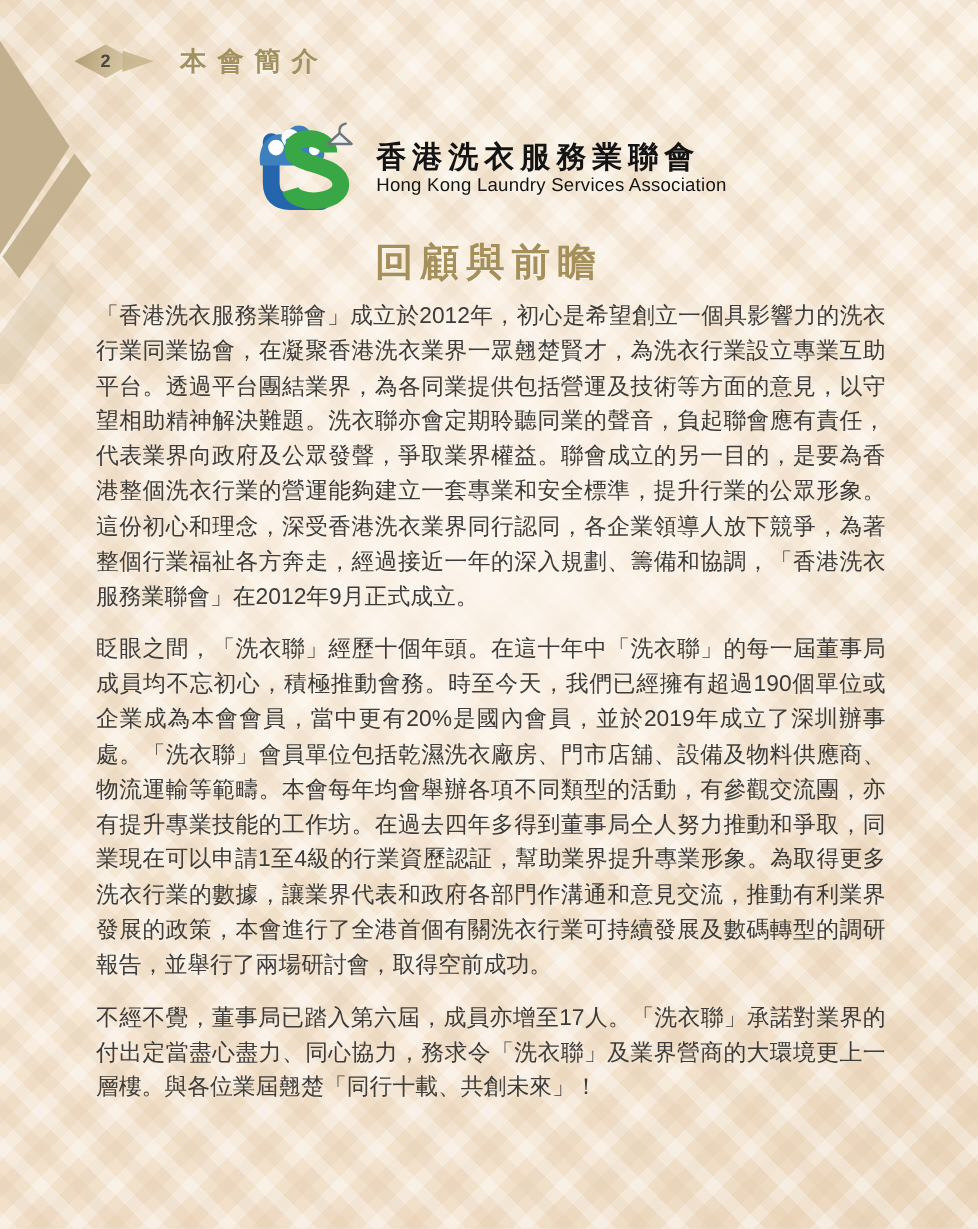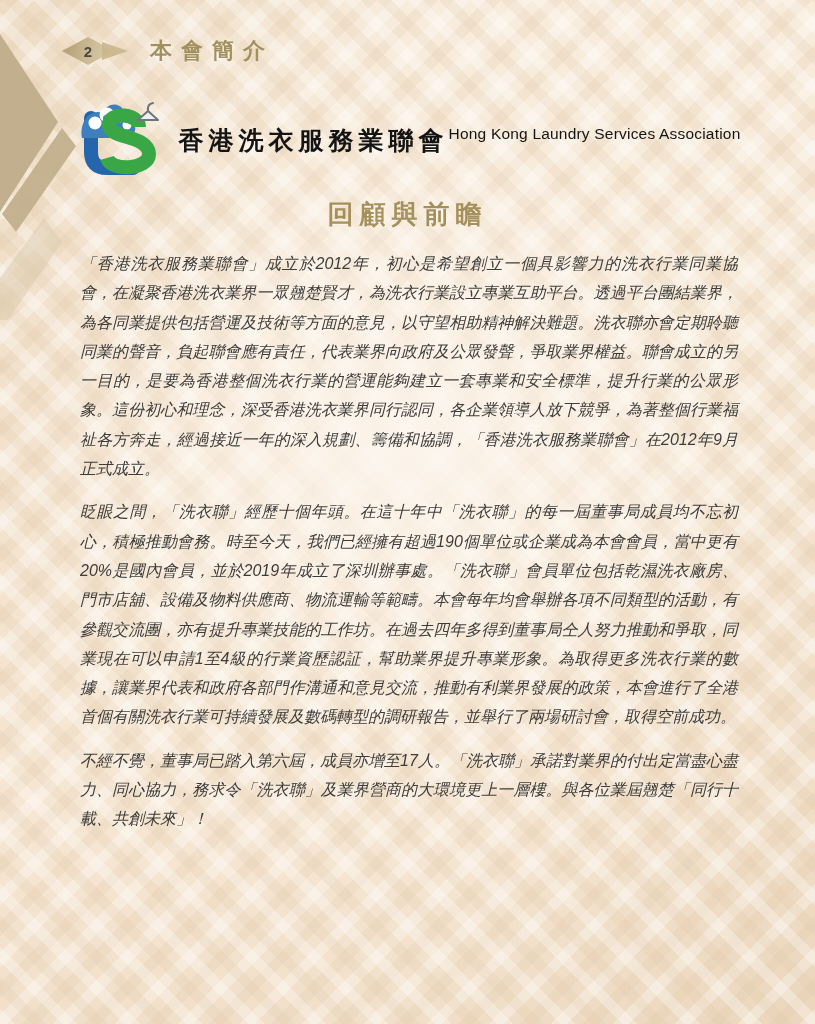--- a/index.html
+++ b/index.html
@@ -39,42 +39,41 @@
   .section-title{
     margin:0 0 0 22px;
     font-size:22px;font-weight:bold;
     letter-spacing:9px;
     color:#a3905f;
     text-shadow:0 1px 0 rgba(255,255,255,.55);
   }
 
   
   .logo-row{position:absolute;top:98px;left:0;width:100%;display:flex;justify-content:center;align-items:center;gap:12px;}
-  .logo-text{display:flex;flex-direction:row;justify-content:center;}
+  .logo-text{display:flex;flex-direction:column;justify-content:center;}
   .logo-cn{font-size:25px;font-weight:bold;color:#141414;letter-spacing:5px;white-space:nowrap;line-height:1.2;}
   .logo-en{font-size:15.5px;font-weight:normal;color:#141414;white-space:nowrap;letter-spacing:.2px;}
 
   
   .article-title{
     position:absolute;top:197px;left:0;width:100%;margin:0;
     text-align:center;
     font-family:"DejaVu Serif","Liberation Serif",serif;
-    font-size:26px;font-weight:bold;
+    font-size:32px;font-weight:bold;
     color:#a5905c;letter-spacing:6px;
     text-shadow:0 1px 0 rgba(255,255,255,.5);
   }
   .article{position:absolute;top:249px;left:80px;width:658px;}
   .article p{
     margin:0 0 14px 0;
-    font-size:16px;
+    font-size:19px;
     line-height:29.3px;
     color:#3d3c3a;
     text-align:justify;
     text-justify:inter-ideograph;
-    font-style:italic;
   }
 </style>
 </head>
 <body>
 
 <div class="page">
 
   <svg class="left-decor" width="120" height="340" viewBox="0 0 120 340" aria-hidden="true">
     <polygon points="0,34 58,122 0,212" fill="#c2af8d"></polygon>
     <polygon points="62,128 76,146 16,232 2,214" fill="#c2af8d" opacity="0.95"></polygon>

